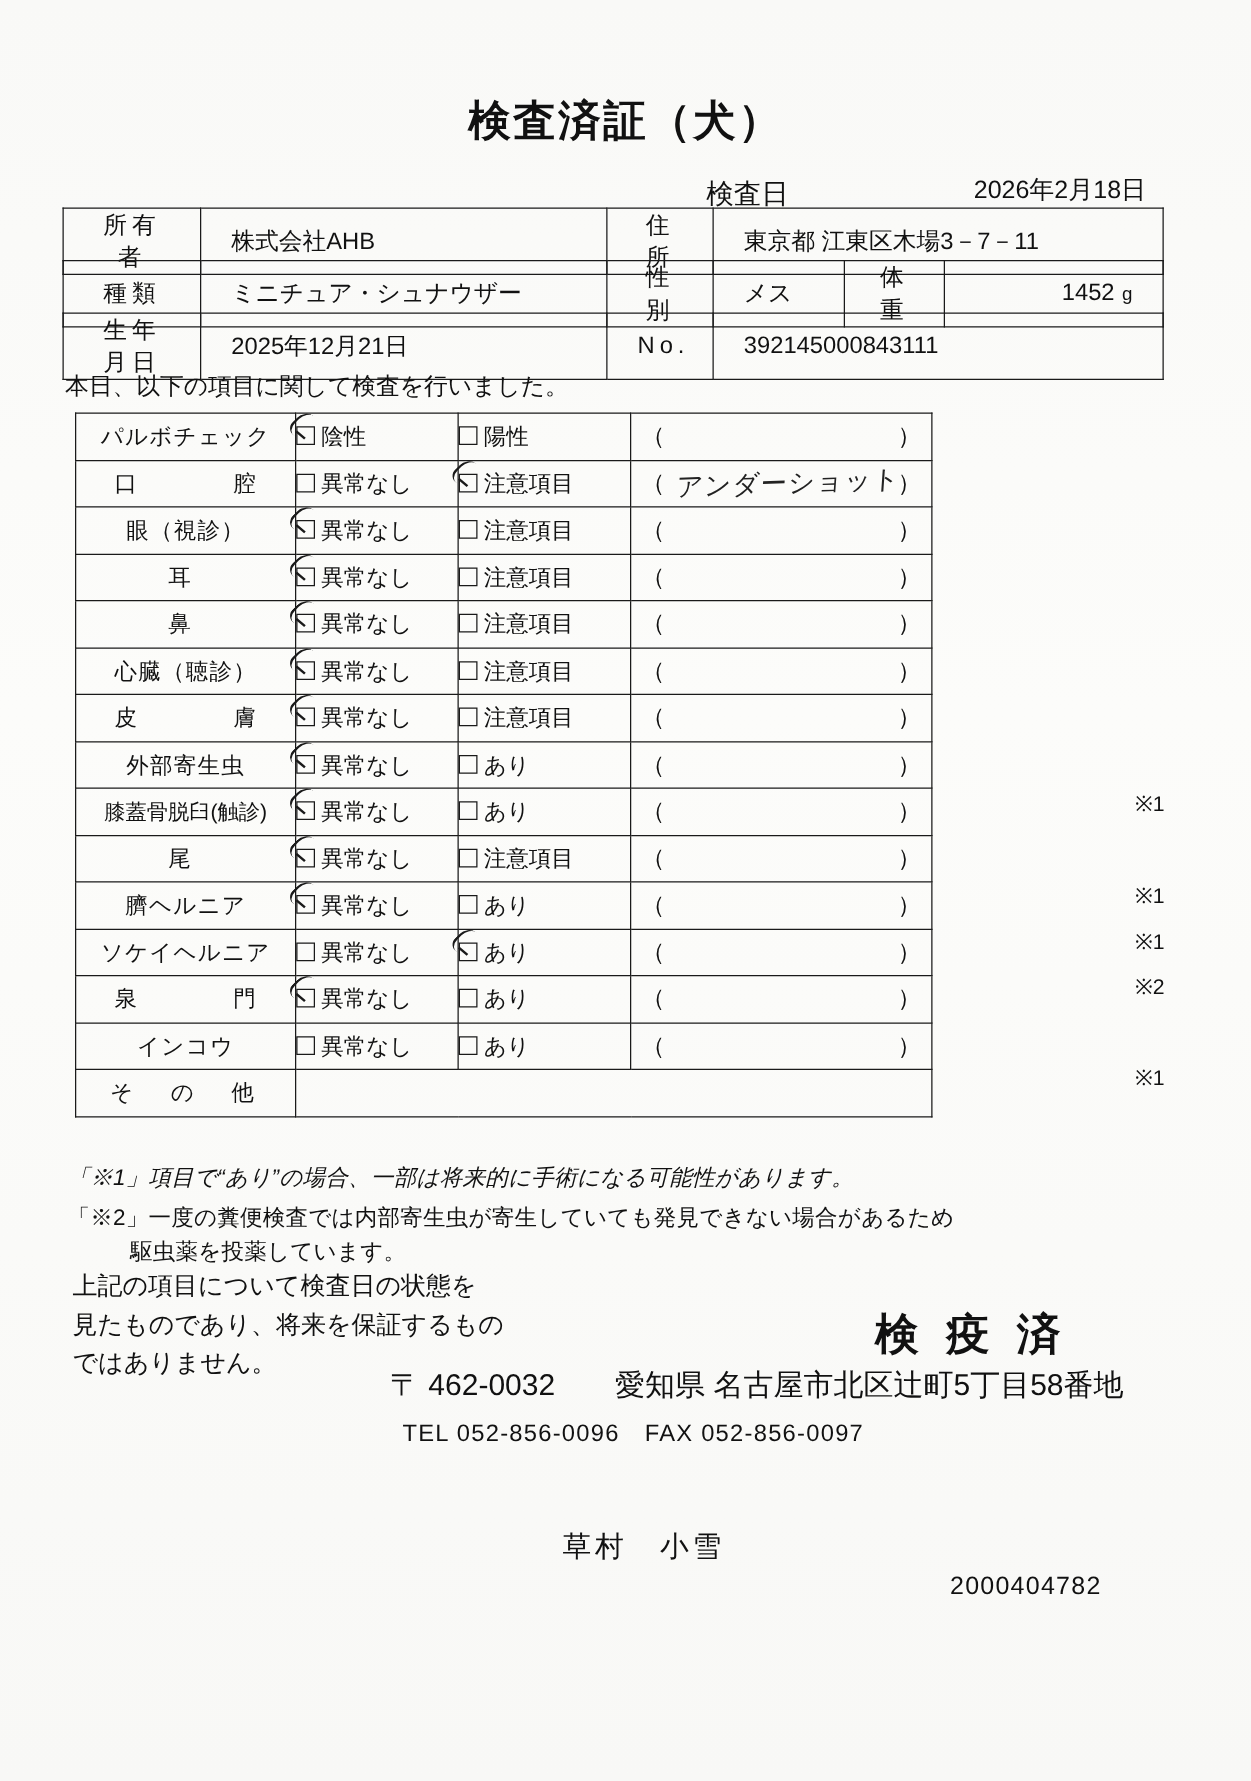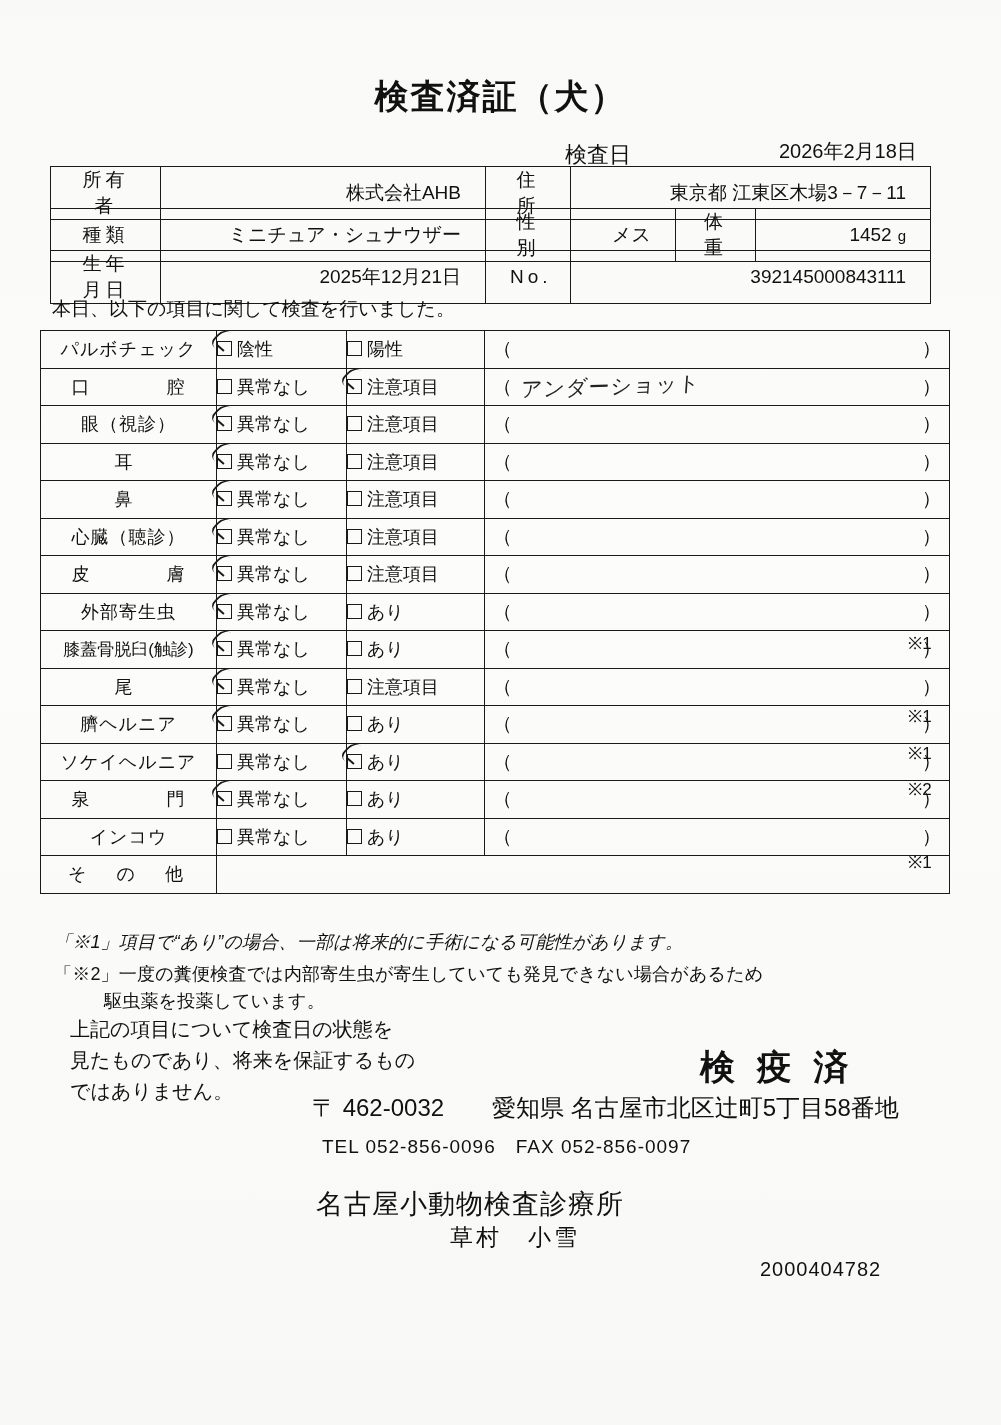--- a/index.html
+++ b/index.html
@@ -68,42 +68,42 @@
     height: 42px;
     font-size: 19px;
     padding: 0 24px;
     vertical-align: middle;
   }
   .info td.lbl {
     text-align: center;
     letter-spacing: 4px;
   }
   .info td.val {
-    text-align: right;
+    text-align: left;
   }
   .info td.val.right {
     text-align: right;
   }
   .small-unit {
     font-size: 15px;
     padding-left: 6px;
   }
   .note-line {
     position: absolute;
     left: 52px;
     top: 296px;
     font-size: 19px;
   }
 
   
   .checklist {
     position: absolute;
-    left: 40px;
+    left: 60px;
     top: 330px;
-    width: 910px;
+    width: 686px;
     border-collapse: collapse;
     table-layout: fixed;
   }
   .checklist td {
     border: 1.5px solid #1a1a1a;
     height: 36.5px;
     font-size: 18px;
     padding: 0;
     vertical-align: middle;
   }
@@ -191,21 +191,20 @@
   .fn1 { top: 930px; font-style: italic; }
   .fn2 { top: 962px; }
   .fn2b { top: 989px; left: 104px; text-align: center; }
 
   .statement {
     position: absolute;
     left: 58px;
     top: 1014px;
     font-size: 20px;
     line-height: 31px;
-    margin-left: 12px;
   }
   .stamp {
     position: absolute;
     left: 700px;
     top: 1044px;
     font-size: 35px;
     letter-spacing: 6px;
     font-weight: bold;
   }
   .addr {
@@ -418,21 +417,20 @@
   <div class="statement">
     <div>上記の項目について検査日の状態を</div>
     <div>見たものであり、将来を保証するもの</div>
     <div>ではありません。</div>
   </div>
 
   <div class="stamp">検 疫 済</div>
 
   <div class="addr">〒 462-0032　　愛知県 名古屋市北区辻町5丁目58番地</div>
   <div class="tel">TEL 052-856-0096　FAX 052-856-0097</div>
-  <div class="clinic">名古屋小動物検査診療所</div>
   <div class="person">草村　小雪</div>
   <div class="serial">2000404782</div>
 
 <span class="marks" style="top: 631px;">※1</span>
     <span class="marks" style="top: 704px;">※1</span>
     <span class="marks" style="top: 740.5px;">※1</span>
     <span class="marks" style="top: 777px;">※2</span>
     <span class="marks" style="top: 850px;">※1</span>
   </div>
 

